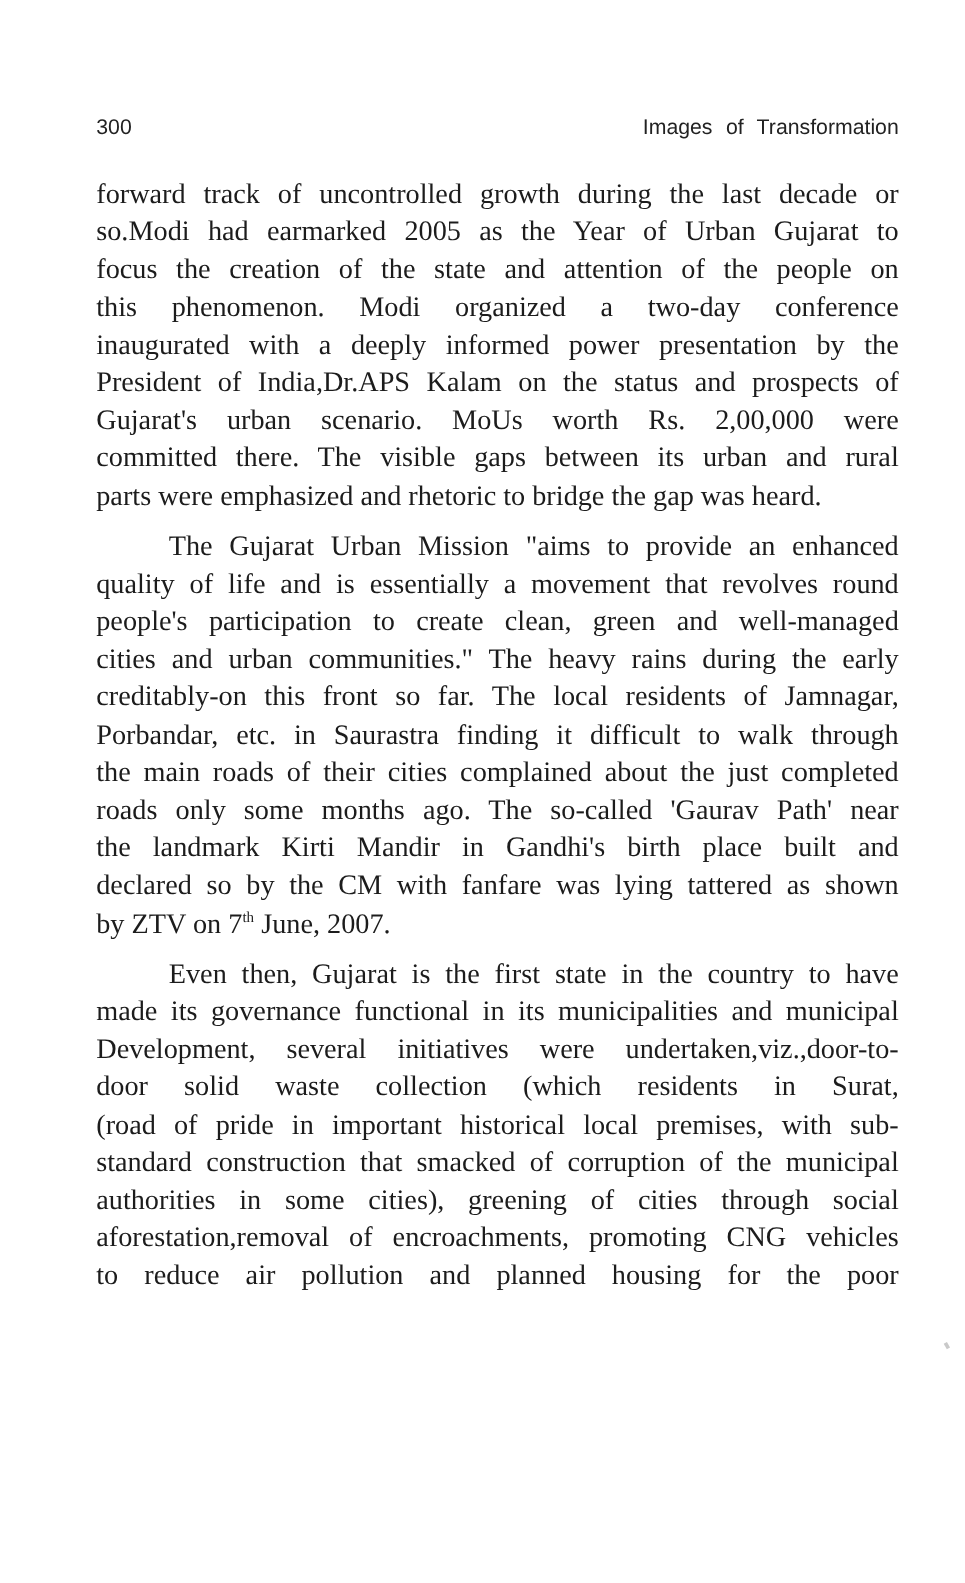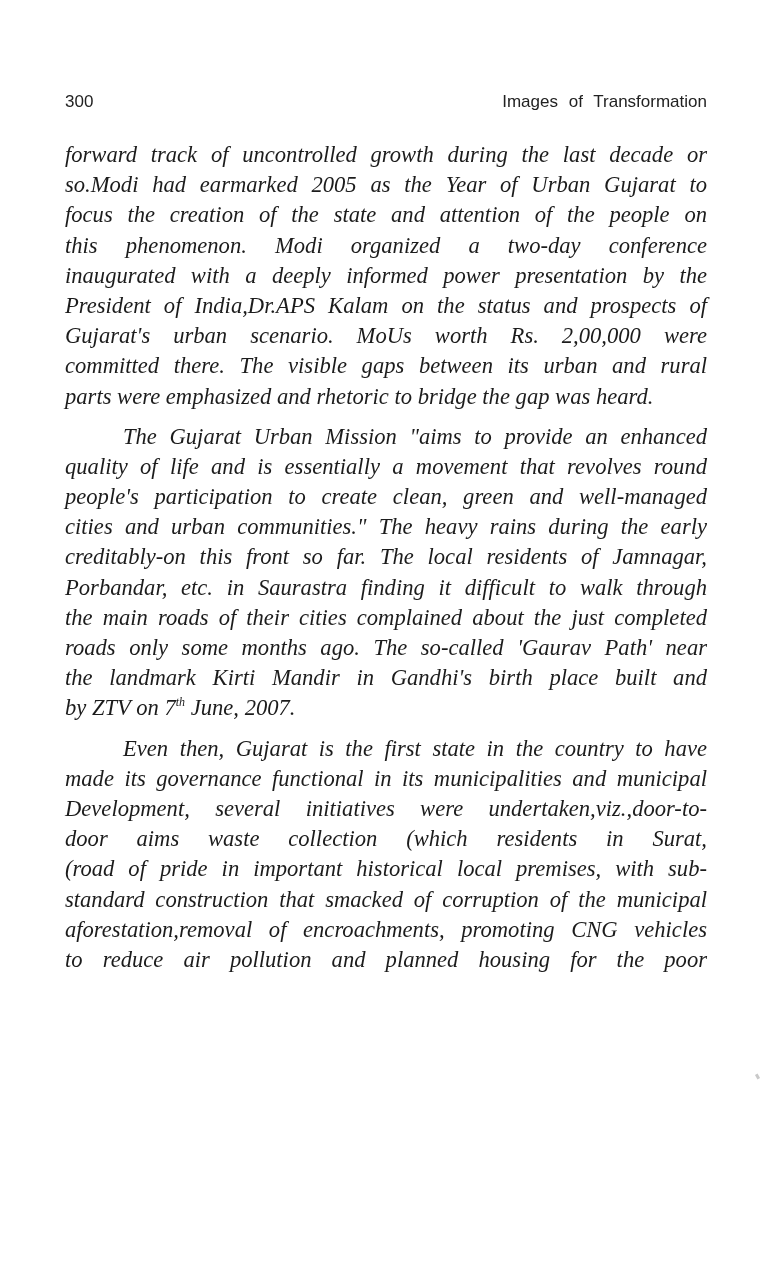--- a/index.html
+++ b/index.html
@@ -9,21 +9,21 @@
     }
     body {
       width: 772px;
       height: 1266px;
       position: relative;
       overflow: hidden;
       color: #1a1a1a;
     }
     .page {
       position: absolute;
-      left: 65px;
+      left: 77px;
       top: 92px;
       width: 642px;
     }
     .running-head {
       display: flex;
       justify-content: space-between;
       align-items: baseline;
       font-family: "Liberation Sans", "DejaVu Sans", sans-serif;
       font-size: 17px;
       color: #222;
@@ -42,21 +42,20 @@
     .para {
       margin: 0 0 10px 0;
       text-align: justify;
     }
     .line {
       display: block;
       white-space: nowrap;
       text-align: justify;
       text-align-last: justify;
       height: 30.2px;
-      font-style: italic;
     }
     .line.last {
       text-align-last: left;
     }
     .line.indent {
       padding-left: 58px;
     }
     sup {
       font-size: 12px;
       vertical-align: super;
@@ -98,29 +97,31 @@
     <div class="para">
       <span class="line indent">The Gujarat Urban Mission "aims to provide an enhanced</span>
       <span class="line">quality of life and is essentially a movement that revolves round</span>
       <span class="line">people's participation to create clean, green and well-managed</span>
       <span class="line">cities and urban communities." The heavy rains during the early</span>
       <span class="line">creditably-on this front so far. The local residents of Jamnagar,</span>
       <span class="line">Porbandar, etc. in Saurastra finding it difficult to walk through</span>
       <span class="line">the main roads of their cities complained about the just completed</span>
       <span class="line">roads only some months ago. The so-called 'Gaurav Path' near</span>
       <span class="line">the landmark Kirti Mandir in Gandhi's birth place built and</span>
+      <span class="line">declared so by the CM with fanfare was lying tattered as shown</span>
       <span class="line last"><span>by ZTV on 7</span><sup>th</sup><span> June, 2007.</span></span>
     </div>
 
     <div class="para">
       <span class="line indent">Even then, Gujarat is the first state in the country to have</span>
       <span class="line">made its governance functional in its municipalities and municipal</span>
       <span class="line">Development, several initiatives were undertaken,viz.,door-to-</span>
-      <span class="line">door aims waste collection (which residents in Surat,</span>
+      <span class="line">door solid waste collection (which residents in Surat,</span>
       <span class="line">(road of pride in important historical local premises, with sub-</span>
       <span class="line">standard construction that smacked of corruption of the municipal</span>
+      <span class="line">authorities in some cities), greening of cities through social</span>
       <span class="line">aforestation,removal of encroachments, promoting CNG vehicles</span>
       <span class="line">to reduce air pollution and planned housing for the poor</span>
     </div>
   </div>
 </div>
 
 <div class="stray-mark"></div>
 
 </body></html>

